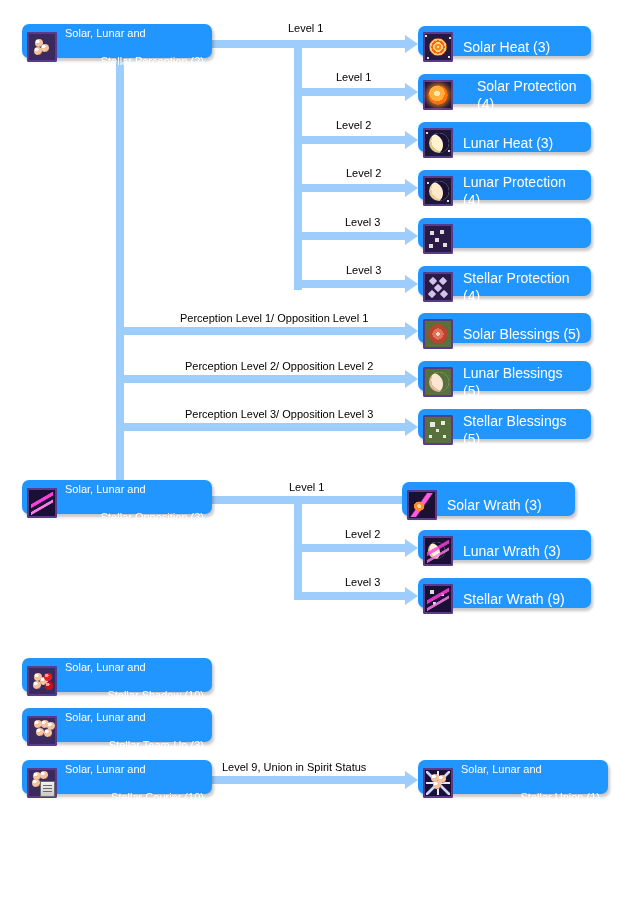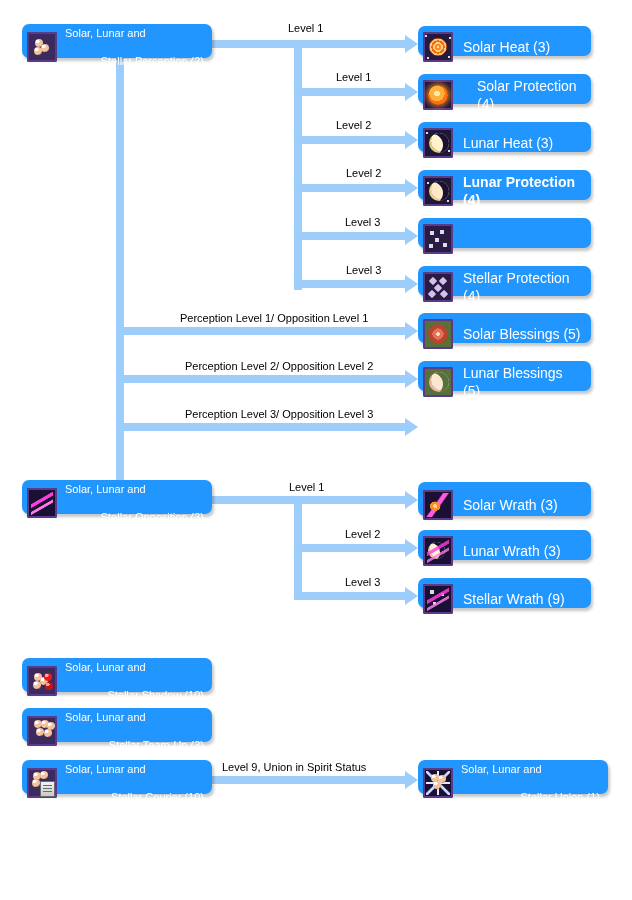--- a/index.html
+++ b/index.html
@@ -300,21 +300,21 @@
       <span class="ic">
           <span class="bd bdr-blue"></span>
         <span class="moon"></span>
         <span class="star" style="left:3px;top:4px"></span>
         <span class="star" style="left:25px;top:22px"></span>
       </span>
     </span>
     <span class="label">Lunar Heat (3)</span>
   </div>
 
-  <div class="node single" style="left:418px; top:170px; width:173px; height:30px;font-weight:bold;">
+  <div class="node single" style="left:418px; top:170px; width:173px; height:30px;">
     <span class="icon bg-night">
       <span class="ic">
           <span class="bd bdr-violet"></span>
         <span class="moon pale"></span>
         <span class="star" style="left:4px;top:6px"></span>
         <span class="star" style="left:24px;top:24px"></span>
       </span>
     </span>
     <span class="label">Lunar Protection (4)</span>
   </div>
@@ -361,22 +361,35 @@
   <div class="node single" style="left:418px; top:361px; width:173px; height:30px;">
     <span class="icon bg-green">
       <span class="ic">
           <span class="bd bdr-green"></span>
         <span class="moon" style="background:radial-gradient(circle at 62% 40%, #fbe6d2 0 58%, #e8b9a0 58% 100%); box-shadow: inset -7px 2px 0 -1px #57703c;"></span>
       </span>
     </span>
     <span class="label">Lunar Blessings (5)</span>
   </div>
 
-
-  <div class="node single" style="left:418px; top:482px; width:173px; height:34px;">
+  <div class="node single" style="left:418px; top:409px; width:173px; height:30px;">
+    <span class="icon bg-green">
+      <span class="ic">
+          <span class="bd bdr-green"></span>
+        <span class="star" style="left:7px;top:7px;width:5px;height:5px"></span>
+        <span class="star" style="left:18px;top:6px;width:4px;height:4px"></span>
+        <span class="star" style="left:13px;top:14px;width:3px;height:3px"></span>
+        <span class="star" style="left:6px;top:20px;width:3px;height:3px"></span>
+        <span class="star" style="left:20px;top:20px;width:3px;height:3px"></span>
+      </span>
+    </span>
+    <span class="label">Stellar Blessings (5)</span>
+  </div>
+
+  <div class="node single" style="left:402px; top:482px; width:173px; height:34px;">
     <span class="icon bg-dark">
       <span class="ic">
           <span class="bd bdr-magenta"></span>
         <span class="swirl"></span>
       </span>
     </span>
     <span class="label">Solar Wrath (3)</span>
   </div>
 
   <div class="node single" style="left:418px; top:530px; width:173px; height:30px;">

